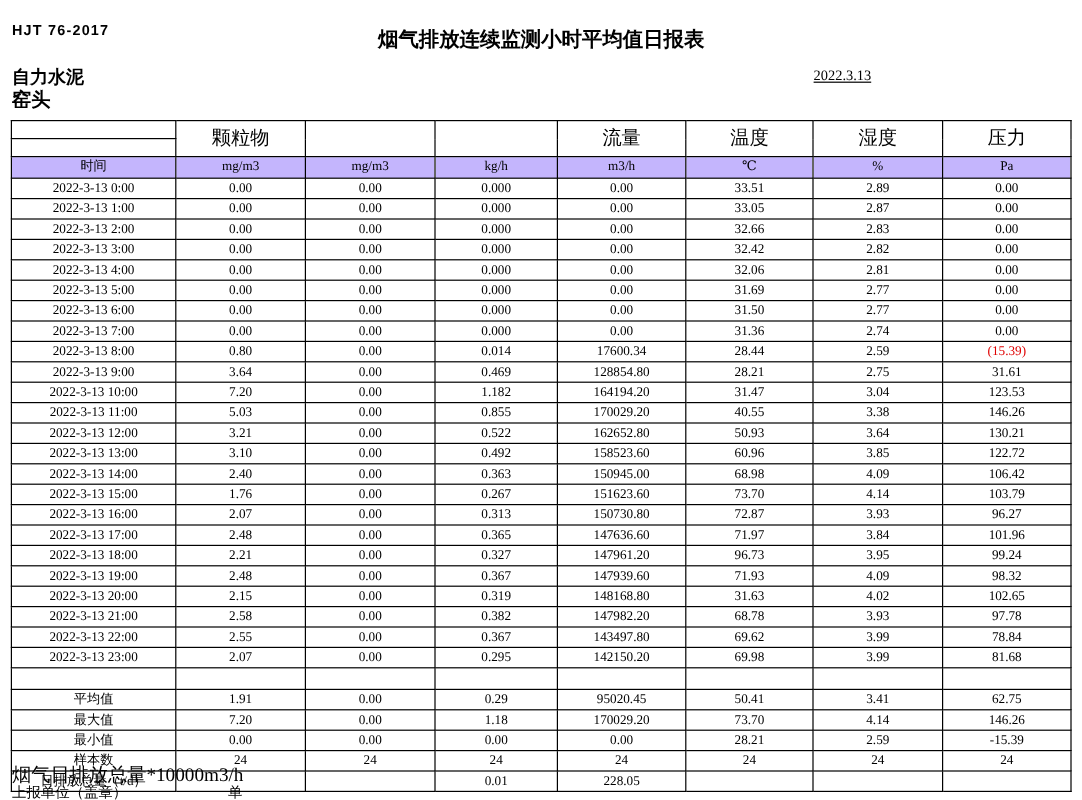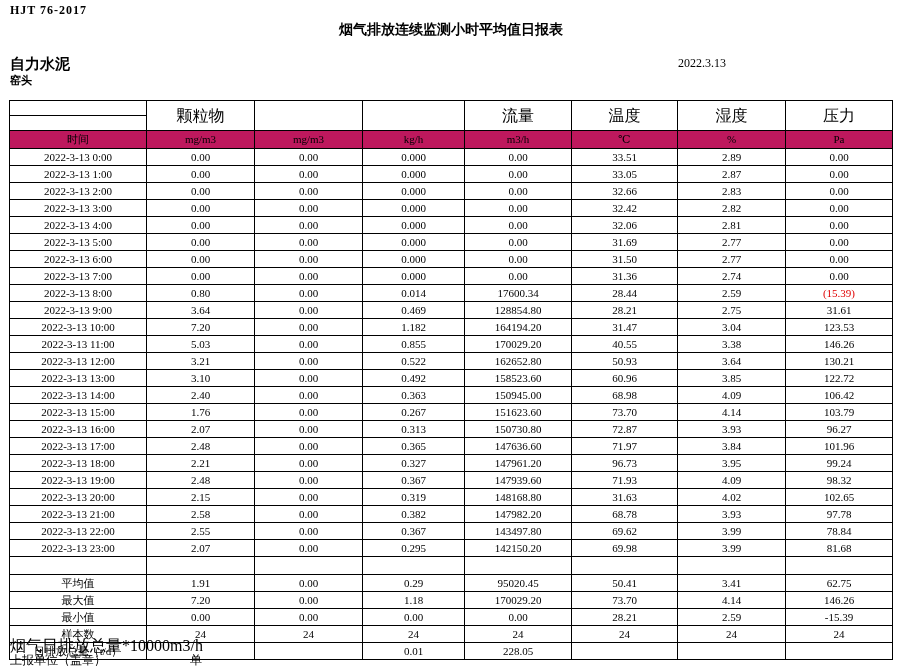--- a/index.html
+++ b/index.html
@@ -1,29 +1,29 @@
 <!DOCTYPE html>
 <html><head>
 <meta charset="utf-8">
 <style>
   html,body{margin:0;padding:0;background:#fff;}
   .page{position:relative;width:902px;height:667px;background:#fff;
         font-family:"Liberation Serif","DejaVu Serif",serif;color:#000;overflow:hidden;}
-  .std{position:absolute;left:10px;top:3px;font-weight:bold;font-size:12px;letter-spacing:1px;
-       font-family:Liberation Serif, serif;}
-  .title{position:absolute;left:0;top:21px;width:902px;text-align:center;font-weight:bold;font-size:14px;}
+  .std{position:absolute;left:10px;top:18px;font-weight:bold;font-size:12px;letter-spacing:1px;
+       font-family:Liberation Sans, sans-serif;}
+  .title{position:absolute;left:0;top:21px;width:902px;text-align:center;font-weight:bold;font-size:17px;}
   .company{position:absolute;left:10px;top:55px;font-weight:bold;font-size:15px;}
-  .station{position:absolute;left:10px;top:73px;font-weight:bold;font-size:11px;font-family:Liberation Serif, serif;}
-  .date{position:absolute;left:678px;top:56px;font-size:12px;}
+  .station{position:absolute;left:10px;top:73px;font-weight:bold;font-size:16px;font-family:Liberation Serif, serif;}
+  .date{position:absolute;left:678px;top:56px;font-size:12px;text-decoration:underline;}
   table.report{position:absolute;left:9px;top:100px;width:884px;border-collapse:collapse;
         table-layout:fixed;font-size:11px;}
   table.report td{border:1px solid #000;text-align:center;vertical-align:middle;padding:0;
         height:16px;line-height:15px;white-space:nowrap;overflow:hidden;}
   tr.gh td{height:14px;font-size:16px;}
-  tr.units td{background:#be185d;height:17px;font-size:11px;}
+  tr.units td{background:#c4b5fd;height:17px;font-size:11px;}
   tr.datarow td{height:16px;}
   tr.blankrow td{height:17px;}
   tr.sumrow td{height:16px;}
   td.red{color:#e00000;}
   .note{position:absolute;left:10px;top:636px;font-size:16px;}
   .footrow{position:absolute;left:10px;top:652px;font-size:12px;}
   .footrow .unitlbl{position:absolute;left:180px;top:0;}
 </style>
 </head>
 <body>

